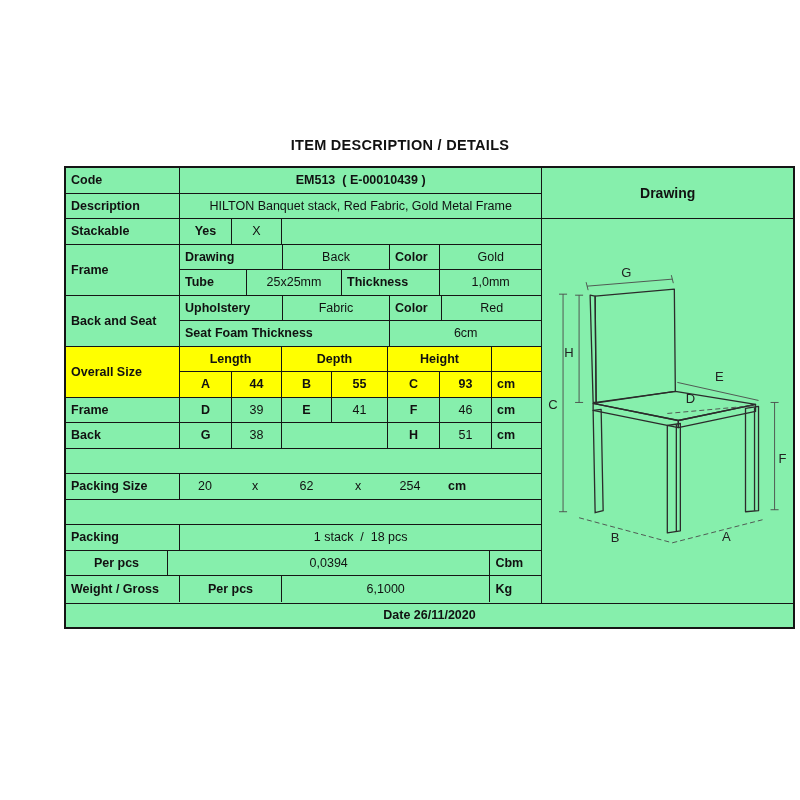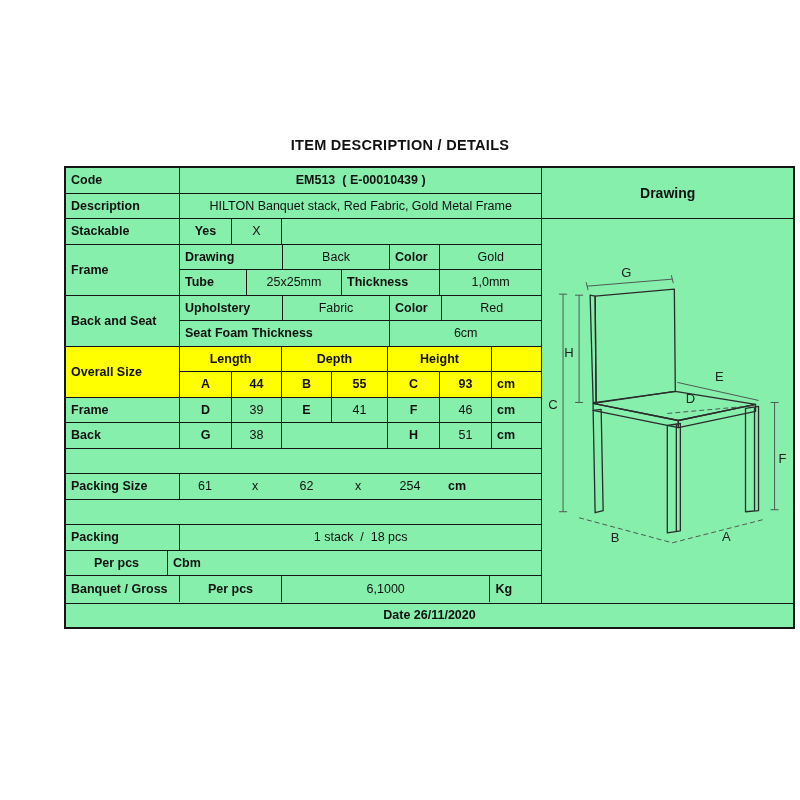--- a/index.html
+++ b/index.html
@@ -136,45 +136,46 @@
           <div class="cell left b end" style="flex:1">cm</div>
         </div>
 
         <div class="lrow">
           <div class="cell end" style="flex:1"></div>
         </div>
 
         <div class="lrow">
           <div class="cell left b" style="width:114px">Packing Size</div>
           <div class="cell end" style="flex:1; justify-content:flex-start; padding:0">
-            <span class="pspan" style="width:50px">61</span>
+            <span class="pspan" style="width:50px">20</span>
             <span class="pspan" style="width:50px">x</span>
             <span class="pspan" style="width:53px">62</span>
             <span class="pspan" style="width:50px">x</span>
             <span class="pspan" style="width:54px">254</span>
             <span class="pspan b" style="width:40px">cm</span>
           </div>
         </div>
 
         <div class="lrow">
           <div class="cell end" style="flex:1"></div>
         </div>
 
         <div class="lrow">
           <div class="cell left b" style="width:114px">Packing</div>
           <div class="cell end" style="flex:1">1 stack  /  18 pcs</div>
         </div>
 
         <div class="lrow">
           <div class="cell b" style="width:102px">Per pcs</div>
+          <div class="cell" style="flex:1">0,0394</div>
           <div class="cell left b end" style="width:51px">Cbm</div>
         </div>
 
         <div class="lrow nob">
-          <div class="cell left b" style="width:114px">Banquet / Gross</div>
+          <div class="cell left b" style="width:114px">Weight / Gross</div>
           <div class="cell b" style="width:102px">Per pcs</div>
           <div class="cell" style="flex:1">6,1000</div>
           <div class="cell left b end" style="width:51px">Kg</div>
         </div>
 
       </div>
 
       <div class="rightcol">
         <div class="drawhead">Drawing</div>
         <div class="drawbody">

